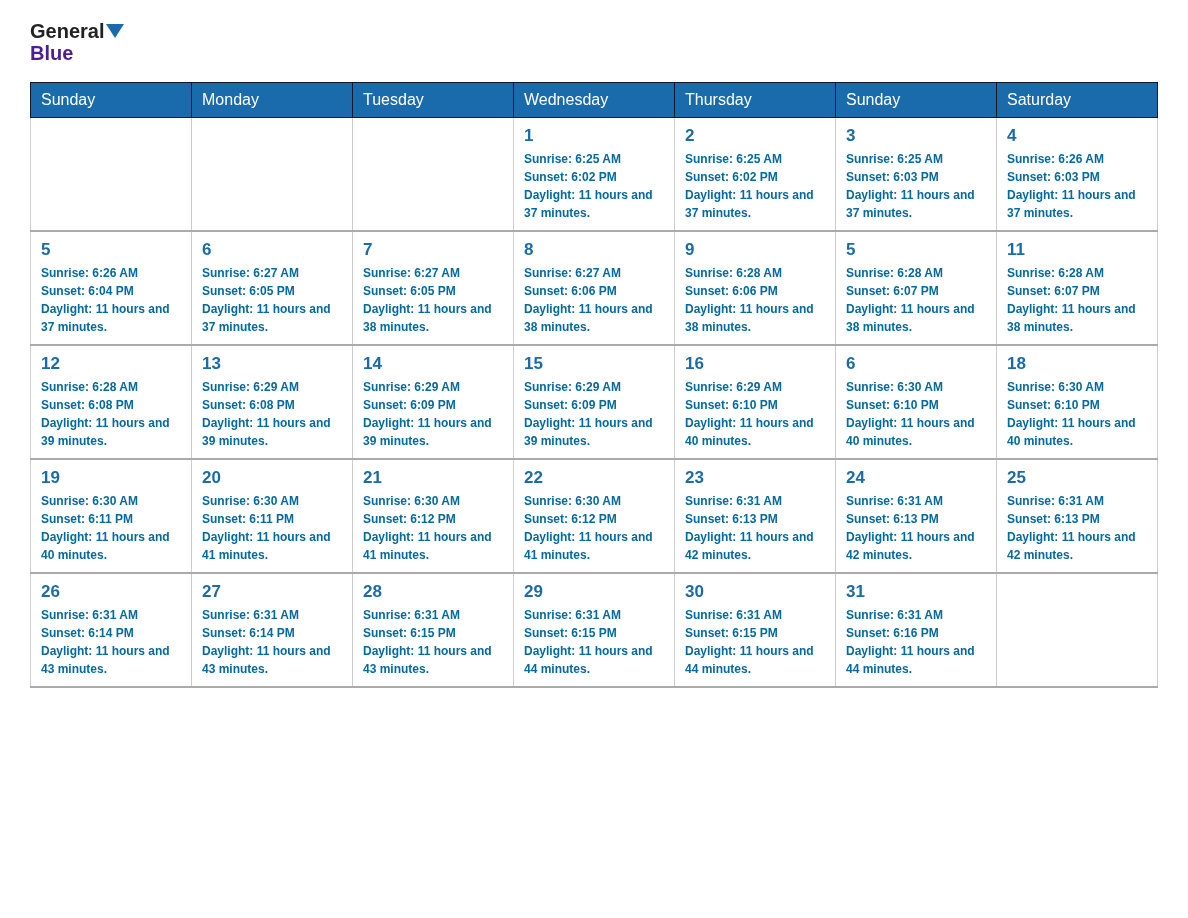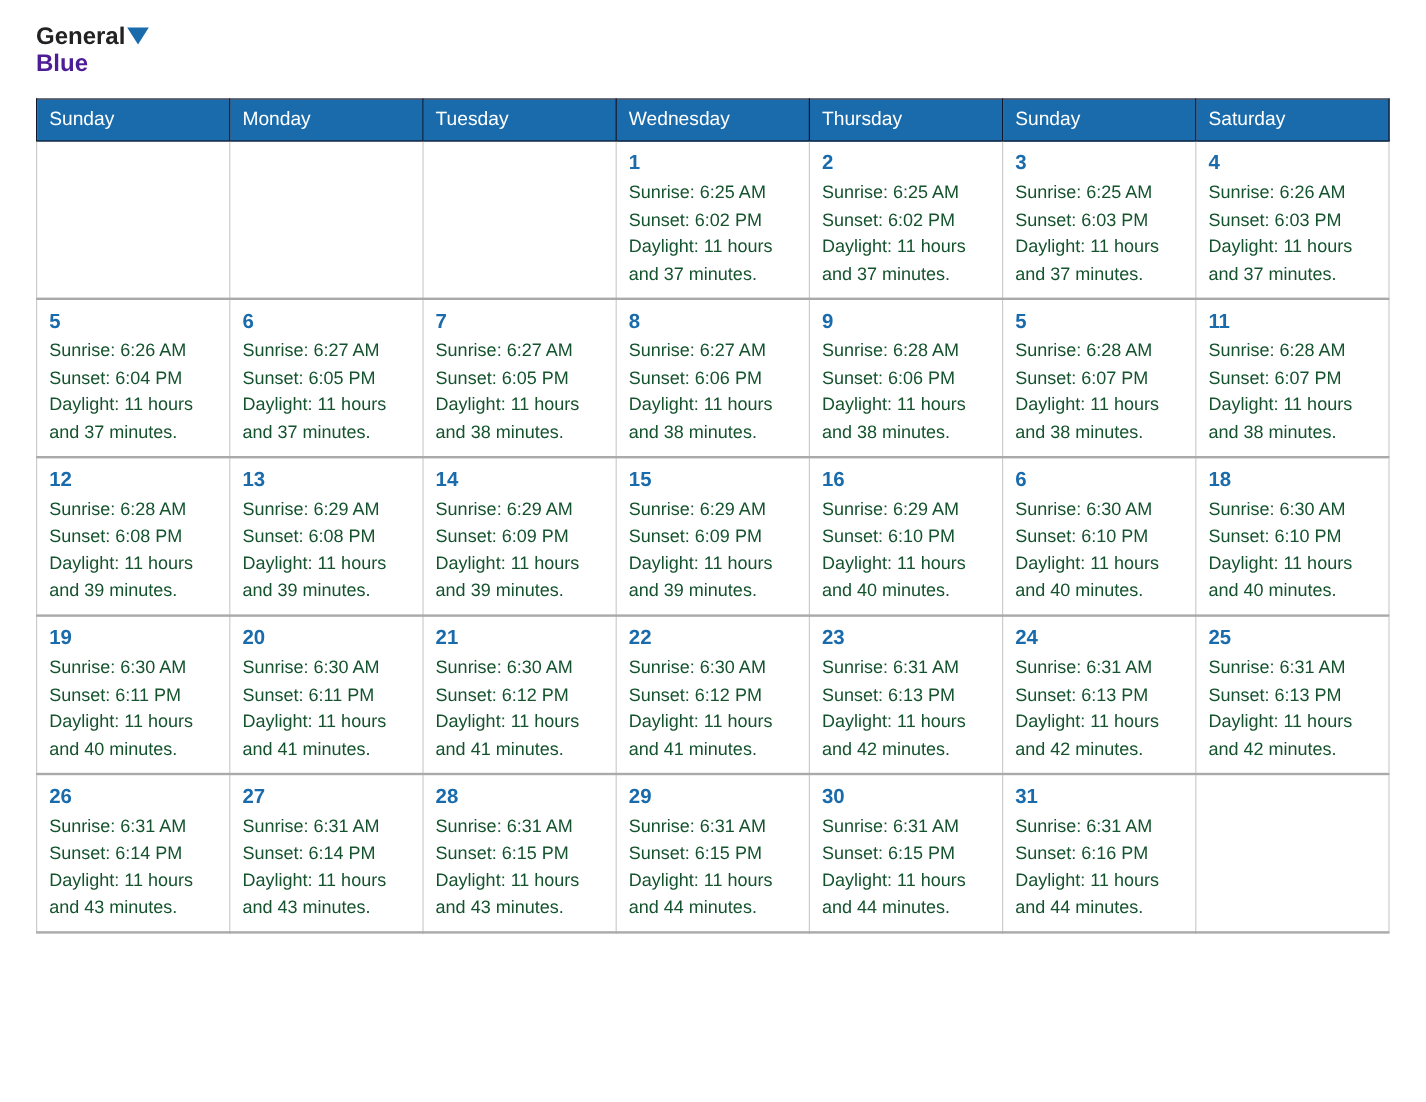--- a/index.html
+++ b/index.html
@@ -79,23 +79,24 @@
       min-height: 90px;
     }
     .day-num {
       font-size: 17px;
       color: #1a6bab;
       font-weight: bold;
       margin-bottom: 4px;
       display: block;
     }
     .day-info {
-      font-size: 15px;
-      color: #14532d;
+      font-size: 12px;
+      color: #0369a1;
       line-height: 1.5;
+      font-weight: bold;
     }
     .calendar tbody tr {
       border-bottom: 2px solid #aaa;
     }
     .empty-cell {
       background: #fff;
     }
   </style>
 </head>
 <body>

